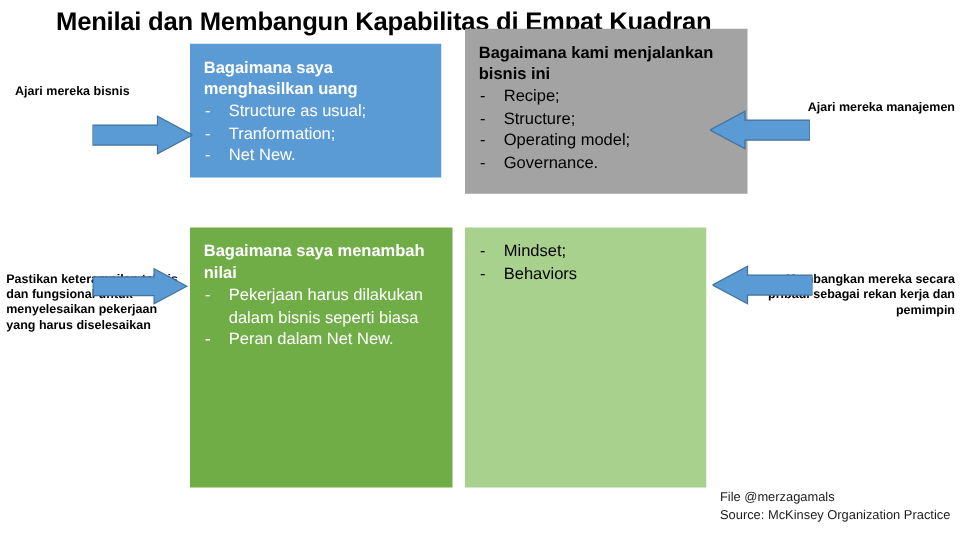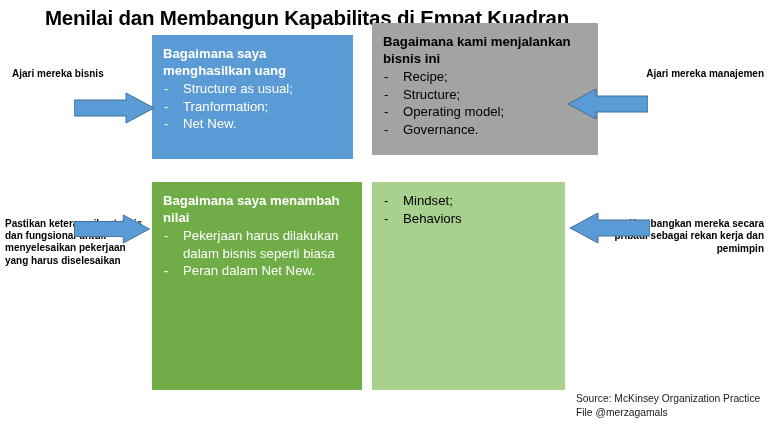--- a/index.html
+++ b/index.html
@@ -62,21 +62,21 @@
   .quad li .dash {
     position: absolute;
     left: 1px;
     top: 0;
   }
 
   #q-tl {
     left: 152px;
     top: 35px;
     width: 201px;
-    height: 124px;
+    height: 107px;
     background: #5B9BD5;
     color: #ffffff;
   }
   #q-tr {
     left: 372px;
     top: 23px;
     width: 226px;
     height: 132px;
     background: #a3a3a3;
     color: #000000;
@@ -100,21 +100,21 @@
 
   
   .side-label {
     position: absolute;
     font-size: 10px;
     font-weight: bold;
     color: #000000;
     line-height: 1.26;
   }
   #label-tl { left: 12px;  top: 68px;  width: 135px; text-align: left; }
-  #label-tr { left: 598px; top: 68px;  width: 166px; text-align: right; }
+  #label-tr { left: 598px; top: 81px;  width: 166px; text-align: right; }
   #label-bl { left: 5px;   top: 218px; width: 146px; text-align: left; line-height: 1.22;}
   #label-br { left: 600px; top: 218px; width: 164px; text-align: right; line-height: 1.24;}
 
   
   .arrow { position: absolute; }
   #arrow-tl { left: 74px;  top: 92px;  width: 80px; height: 32px; }
   #arrow-tr { left: 568px; top: 88px;  width: 80px; height: 32px; }
   #arrow-bl { left: 72px;  top: 214px; width: 80px; height: 30px; }
   #arrow-br { left: 570px; top: 212px; width: 80px; height: 32px; }
 
@@ -186,17 +186,17 @@
 
   <svg class="arrow" id="arrow-bl" viewBox="0 0 80 32">
     <polygon points="0,8 52,8 52,1 80,16 52,31 52,24 0,24" fill="#5B9BD5" stroke="#41719C" stroke-width="1"></polygon>
   </svg>
 
   <svg class="arrow" id="arrow-br" viewBox="0 0 80 32">
     <polygon points="80,8 28,8 28,1 0,16 28,31 28,24 80,24" fill="#5B9BD5" stroke="#41719C" stroke-width="1"></polygon>
   </svg>
 
   <div class="source">
+    <div>File @merzagamals</div>
     <div>Source: McKinsey Organization Practice</div>
-    <div>File @merzagamals</div>
   </div>
 
 </div>
 
 </body></html>

